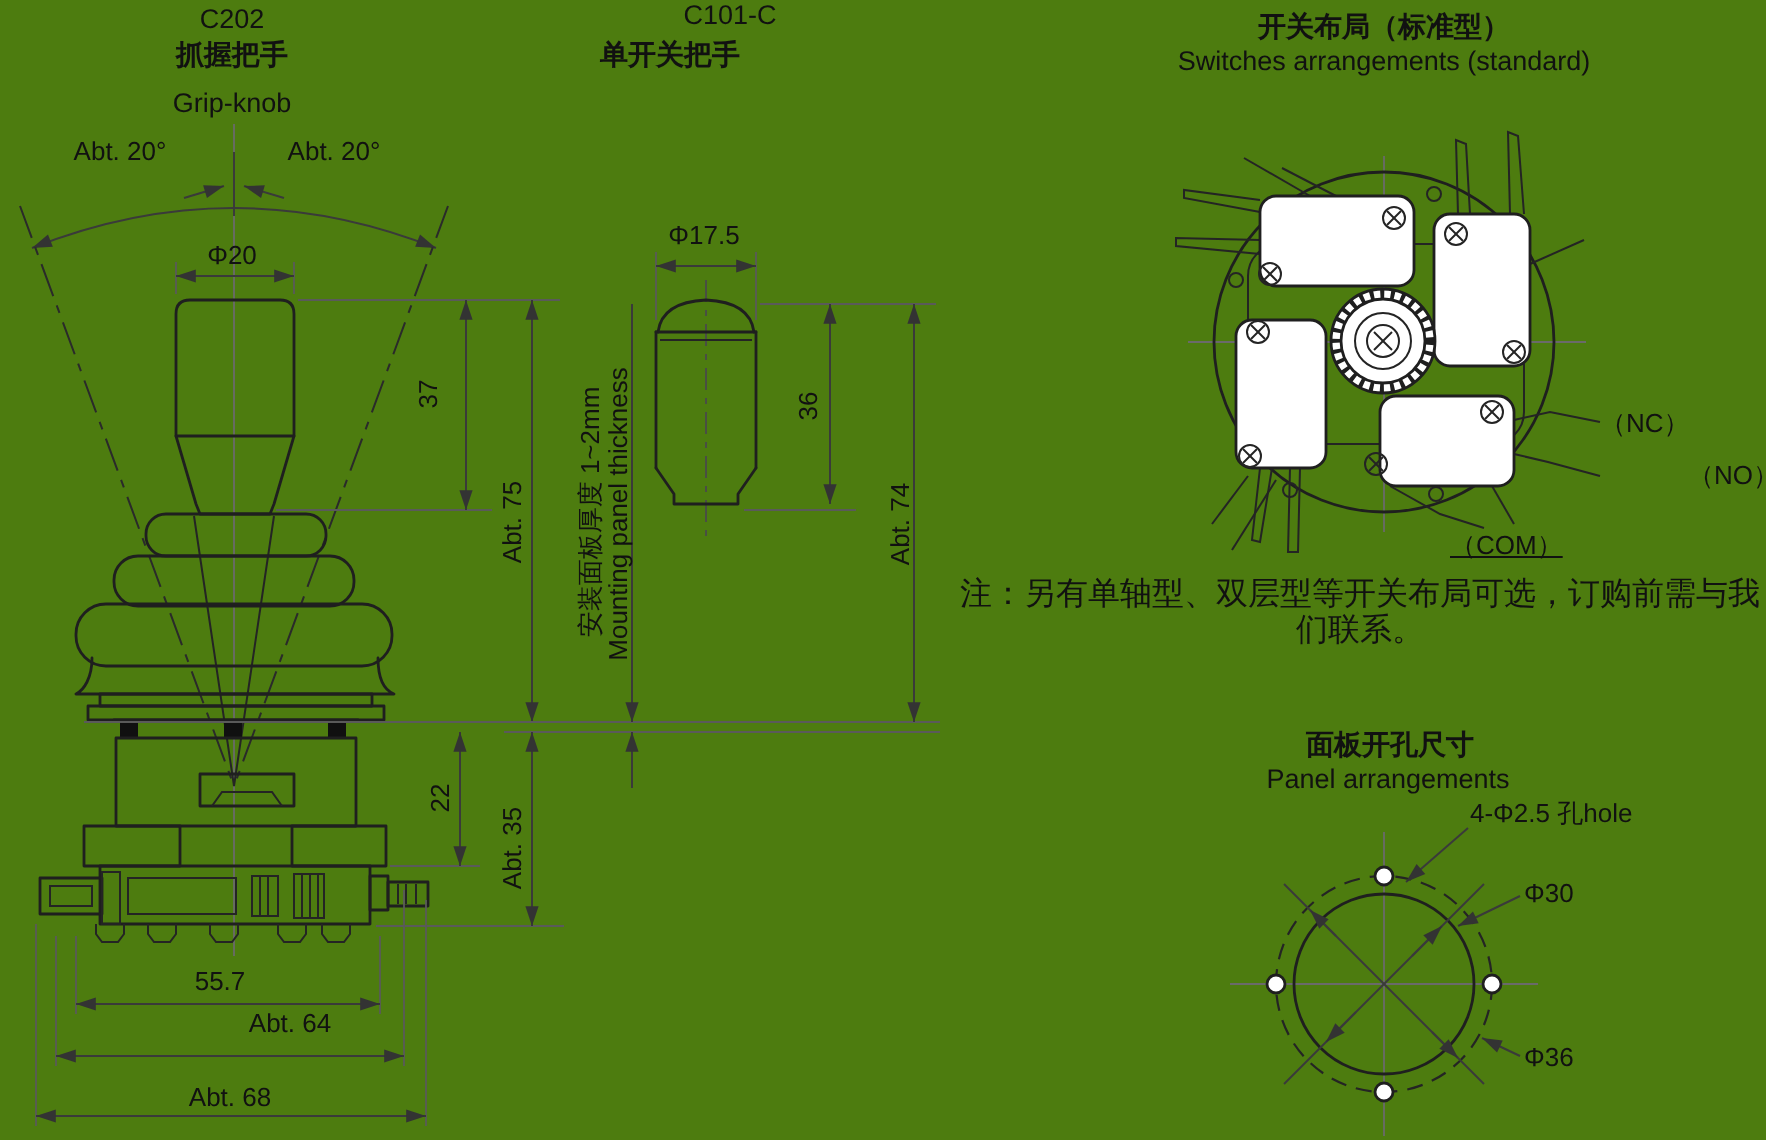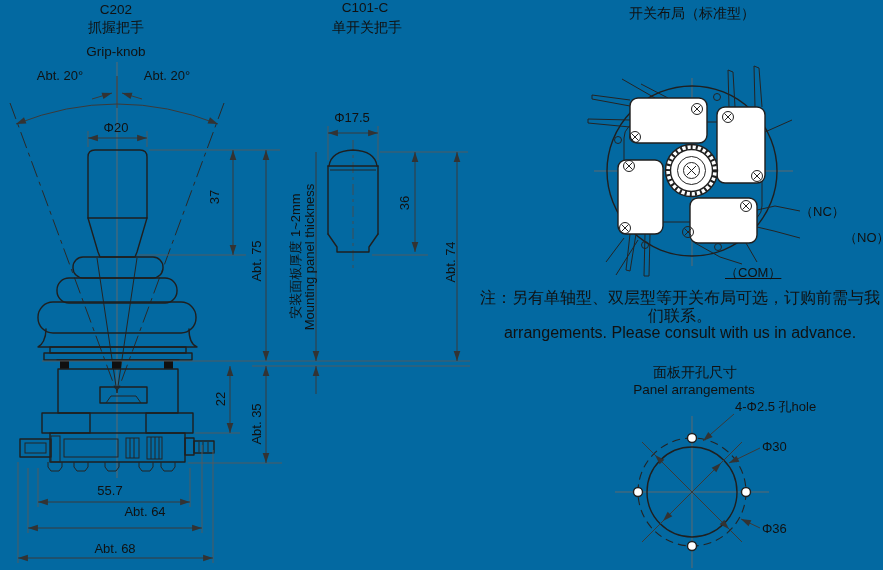--- a/index.html
+++ b/index.html
@@ -1,34 +1,34 @@
 <!DOCTYPE html>
 <html><head>
 <meta charset="utf-8">
 <style>
   html,body{margin:0;padding:0;background:#fff;}
-  .canvas{position:relative;width:883px;height:570px;background:#0369a1;overflow:hidden;
+  .canvas{position:relative;width:883px;height:570px;background:#4d7c0f;overflow:hidden;
           font-family:"Liberation Sans",sans-serif;color:#111;}
   svg{position:absolute;left:0;top:0;}
   .ol{stroke:#1f1f1f;stroke-width:1.4;fill:none;stroke-linejoin:round;stroke-linecap:round;}
   .olf{stroke:#1f1f1f;stroke-width:1.4;fill:#fff;stroke-linejoin:round;}
   .thin{stroke:#242424;stroke-width:1;fill:none;}
   .dim{stroke:#3a3a3a;stroke-width:1;fill:none;}
   .ext{stroke:#5a5a5a;stroke-width:0.9;fill:none;}
   .cl{stroke:#6a6a6a;stroke-width:0.9;fill:none;}
   .cdash{stroke:#4a4a4a;stroke-width:0.9;fill:none;stroke-dasharray:11 4 3 4;}
   .fan{stroke:#2a2a2a;stroke-width:1;fill:none;stroke-dasharray:17 5 4 5;}
   .dash2{stroke:#242424;stroke-width:1.1;fill:none;stroke-dasharray:8 5;}
   .blk{fill:#101010;stroke:none;}
   .knurl{stroke:#1f1f1f;stroke-width:4.5;fill:none;stroke-dasharray:2 3.2;}
   .lbl{position:absolute;font-size:13px;line-height:15px;white-space:nowrap;transform:translateX(-50%);}
   .lbl.lft{transform:none;}
   .lbl.rot{transform:translate(-50%,-50%) rotate(-90deg);}
   .hdr{position:absolute;font-size:13.5px;line-height:16px;white-space:nowrap;transform:translateX(-50%);text-align:center;}
-  .hdr.zh{font-size:14px;}
+  .hdr.zh{font-size:14px;font-weight:bold;}
   .note{position:absolute;left:478px;top:289px;width:404px;text-align:center;
         font-size:16px;line-height:17.5px;}
 </style>
 </head>
 <body>
 
 <div class="canvas">
 
 <svg width="883" height="570" viewBox="0 0 883 570">
   <defs>
@@ -230,23 +230,24 @@
     <path class="dim" d="M760,448 L729,463" marker-end="url(#ar)"></path>
     <path class="dim" d="M760,528 L741,519" marker-end="url(#ar)"></path>
   </g>
 </svg>
 
   <div class="hdr" style="left:116px;top:2px;">C202</div>
   <div class="hdr zh" style="left:116px;top:19px;">抓握把手</div>
   <div class="hdr" style="left:116px;top:44px;">Grip-knob</div>
 
   <div class="hdr" style="left:352px;top:0;margin-left:13px;">C101-C</div>
-  <div class="hdr zh" style="left:367px;top:19px;">单开关把手</div>
+  <div class="hdr zh" style="left:335px;top:19px;">单开关把手</div>
 
   <div class="hdr zh" style="left:692px;top:5px;">开关布局（标准型）</div>
+  <div class="hdr" style="left:692px;top:23px;">Switches arrangements (standard)</div>
 
   <div class="lbl" style="left:60px;top:68px;">Abt. 20°</div>
   <div class="lbl" style="left:167px;top:68px;">Abt. 20°</div>
   <div class="lbl" style="left:116px;top:120px;">Φ20</div>
   <div class="lbl rot" style="left:214px;top:197px;">37</div>
   <div class="lbl rot" style="left:256px;top:261px;">Abt. 75</div>
   <div class="lbl rot" style="left:220px;top:399px;">22</div>
   <div class="lbl rot" style="left:256px;top:424px;">Abt. 35</div>
   <div class="lbl" style="left:110px;top:483px;">55.7</div>
   <div class="lbl" style="left:113px;top:504px;margin-left:32px;">Abt. 64</div>
@@ -257,21 +258,20 @@
   <div class="lbl rot" style="left:450px;top:262px;">Abt. 74</div>
   <div class="lbl rot" style="left:295px;top:256px;">安装面板厚度 1~2mm</div>
   <div class="lbl rot" style="left:309px;top:257px;">Mounting panel thickness</div>
 
   <div class="lbl lft" style="left:800px;top:204px;">（NC）</div>
   <div class="lbl lft" style="left:844px;top:230px;">（NO）</div>
   <div class="lbl lft" style="left:725px;top:265px;text-decoration:underline;">（COM）</div>
 
   <div class="note">
     <div>注：另有单轴型、双层型等开关布局可选，订购前需与我们联系。</div>
-    <div>arrangements. Please consult with us in advance.</div>
   </div>
 
   <div class="hdr zh" style="left:695px;top:364px;">面板开孔尺寸</div>
   <div class="hdr" style="left:694px;top:382px;">Panel arrangements</div>
   <div class="lbl lft" style="left:735px;top:399px;">4-Φ2.5 孔hole</div>
   <div class="lbl lft" style="left:762px;top:439px;">Φ30</div>
   <div class="lbl lft" style="left:762px;top:521px;">Φ36</div>
 
 </div>
 

